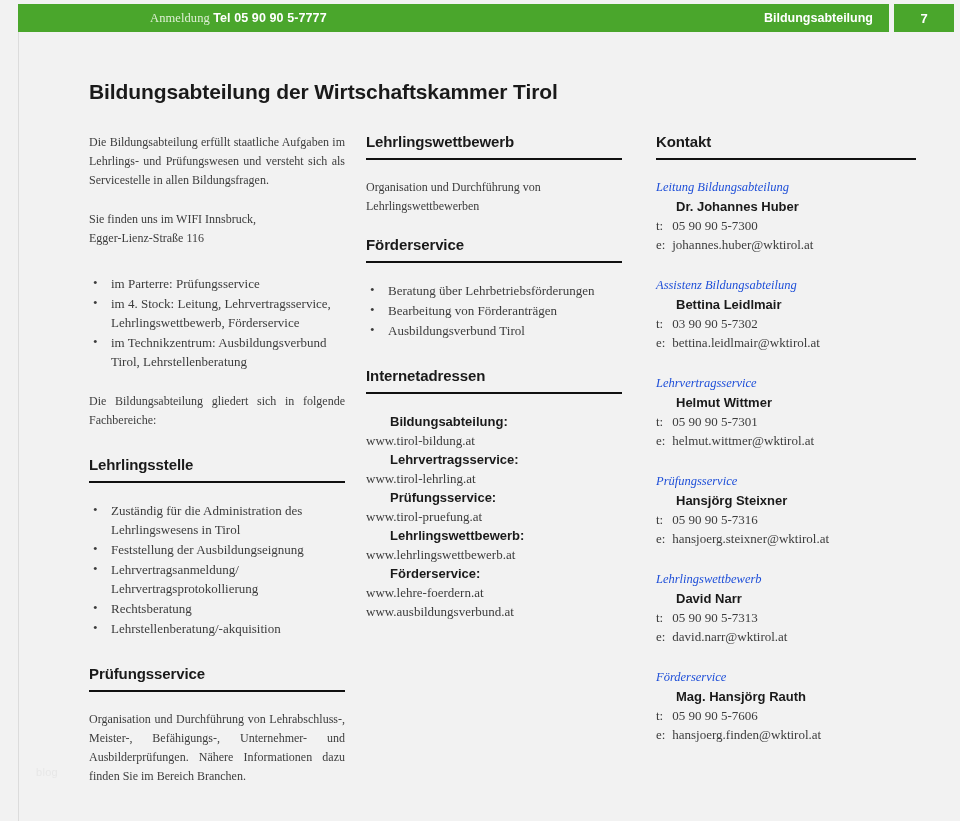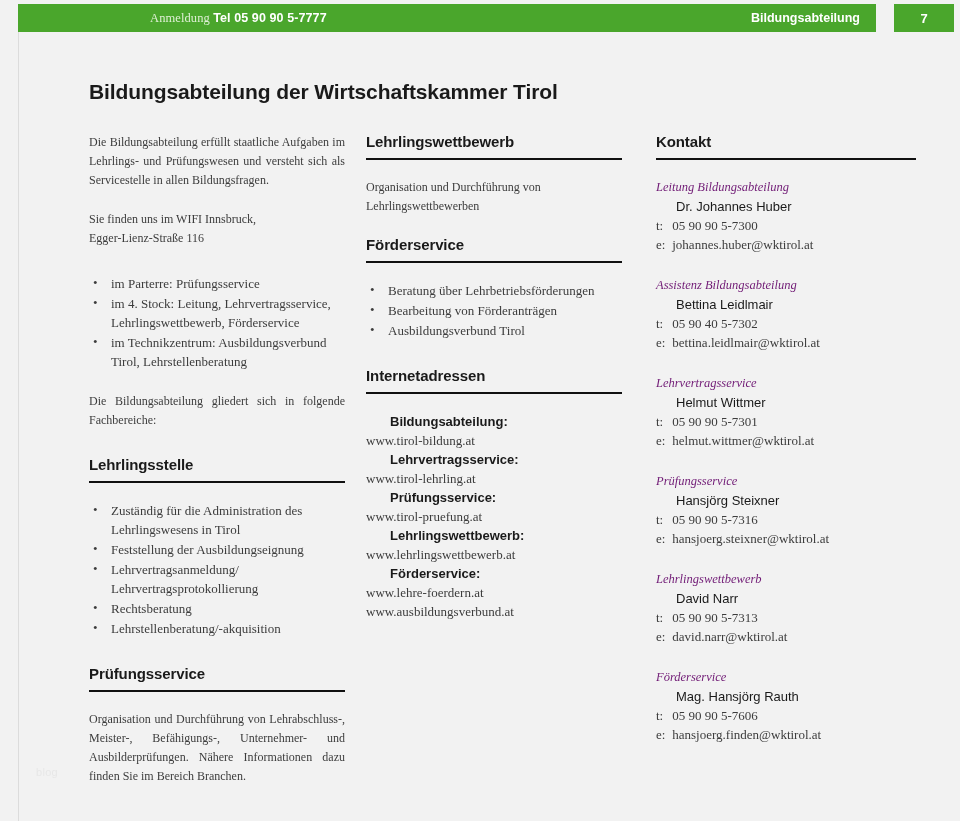--- a/index.html
+++ b/index.html
@@ -16,21 +16,21 @@
     overflow: hidden;
   }
 
   
   .header-row {
     position: absolute;
     top: 4px; left: 18px; right: 6px;
     height: 28px;
     display: flex;
     align-items: stretch;
-    gap: 18px;
+    gap: 5px;
   }
   .header-main {
     flex: 1 1 auto;
     background: #4aa62c;
     display: flex;
     align-items: center;
     justify-content: space-between;
     padding: 0 16px 0 132px;
     color: #ffffff;
   }
@@ -172,25 +172,25 @@
     color: #3c3c3c;
   }
 
   
   .contact { margin-bottom: 22px; }
   .contact-role {
     font-family: "Liberation Serif", serif;
     font-style: italic;
     font-size: 12.5px;
     line-height: 19px;
-    color: #701a75;
+    color: #1d4ed8;
   }
   .contact-name {
     font-family: "Liberation Sans", sans-serif;
-    font-weight: normal;
+    font-weight: bold;
     font-size: 13px;
     line-height: 19px;
     color: #1a1a1a;
     padding-left: 20px;
   }
   .contact-line {
     font-family: "Liberation Serif", serif;
     font-size: 13px;
     line-height: 19px;
     color: #3c3c3c;
@@ -308,21 +308,21 @@
     <div class="contact">
       <div class="contact-role">Leitung Bildungsabteilung</div>
       <div class="contact-name">Dr. Johannes Huber</div>
       <div class="contact-line"><span class="lbl">t:</span> <span>05 90 90 5-7300</span></div>
       <div class="contact-line"><span class="lbl">e:</span> <span>johannes.huber@wktirol.at</span></div>
     </div>
 
     <div class="contact">
       <div class="contact-role">Assistenz Bildungsabteilung</div>
       <div class="contact-name">Bettina Leidlmair</div>
-      <div class="contact-line"><span class="lbl">t:</span> <span>05 90 40 5-7302</span></div>
+      <div class="contact-line"><span class="lbl">t:</span> <span>03 90 90 5-7302</span></div>
       <div class="contact-line"><span class="lbl">e:</span> <span>bettina.leidlmair@wktirol.at</span></div>
     </div>
 
     <div class="contact">
       <div class="contact-role">Lehrvertragsservice</div>
       <div class="contact-name">Helmut Wittmer</div>
       <div class="contact-line"><span class="lbl">t:</span> <span>05 90 90 5-7301</span></div>
       <div class="contact-line"><span class="lbl">e:</span> <span>helmut.wittmer@wktirol.at</span></div>
     </div>
 

